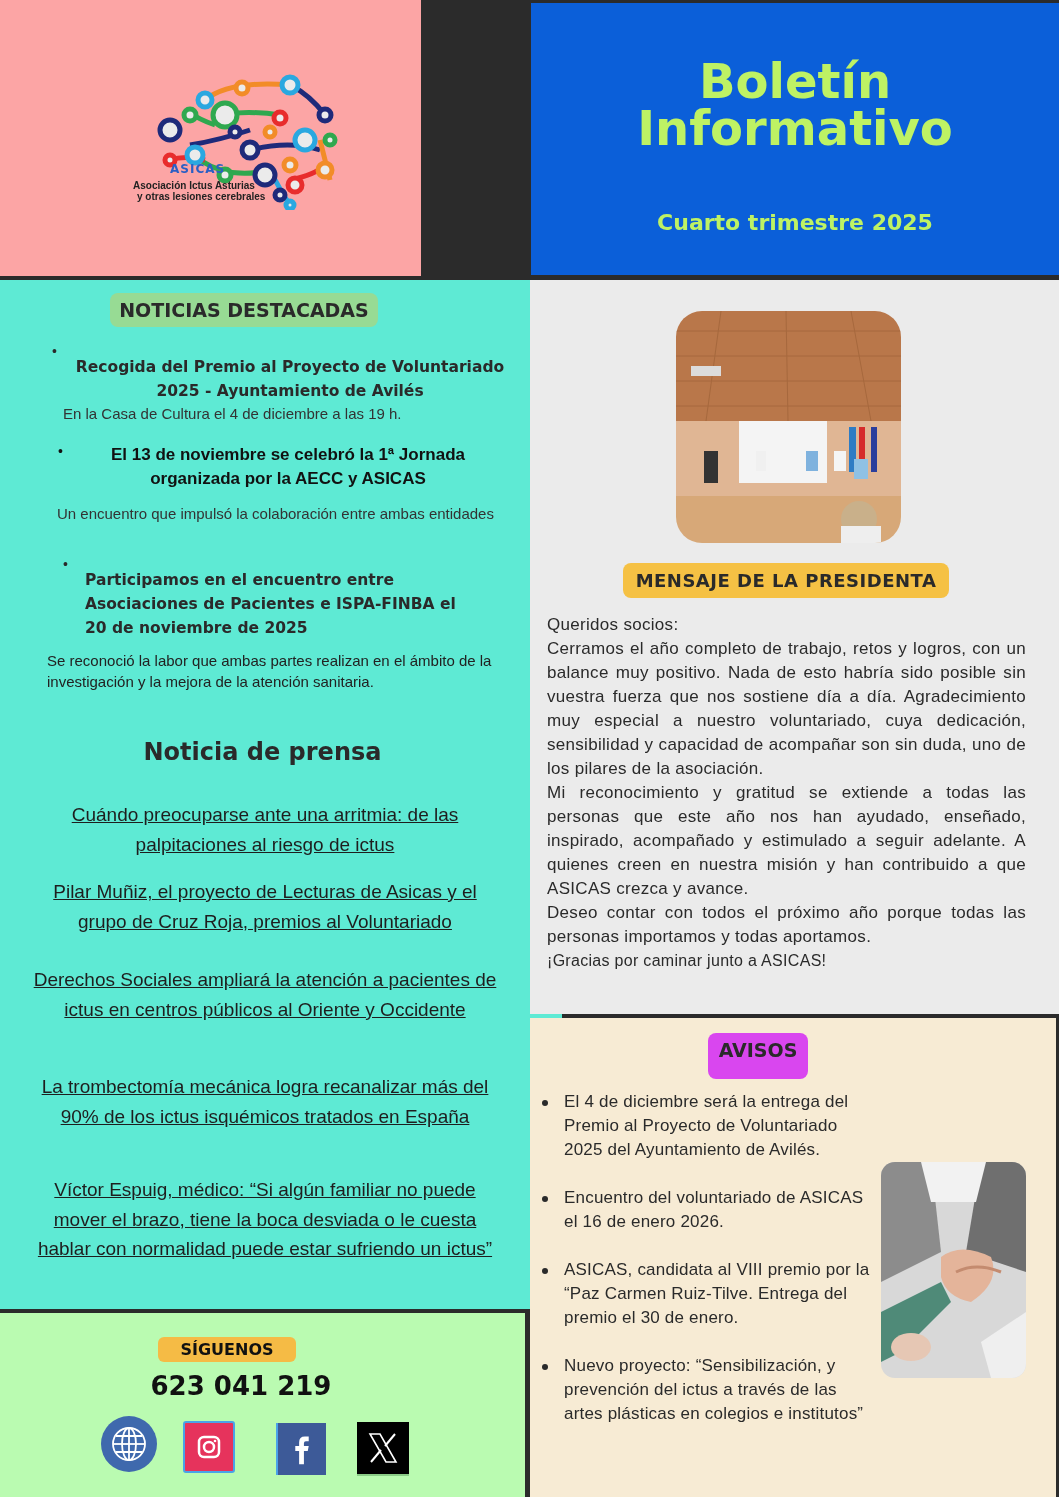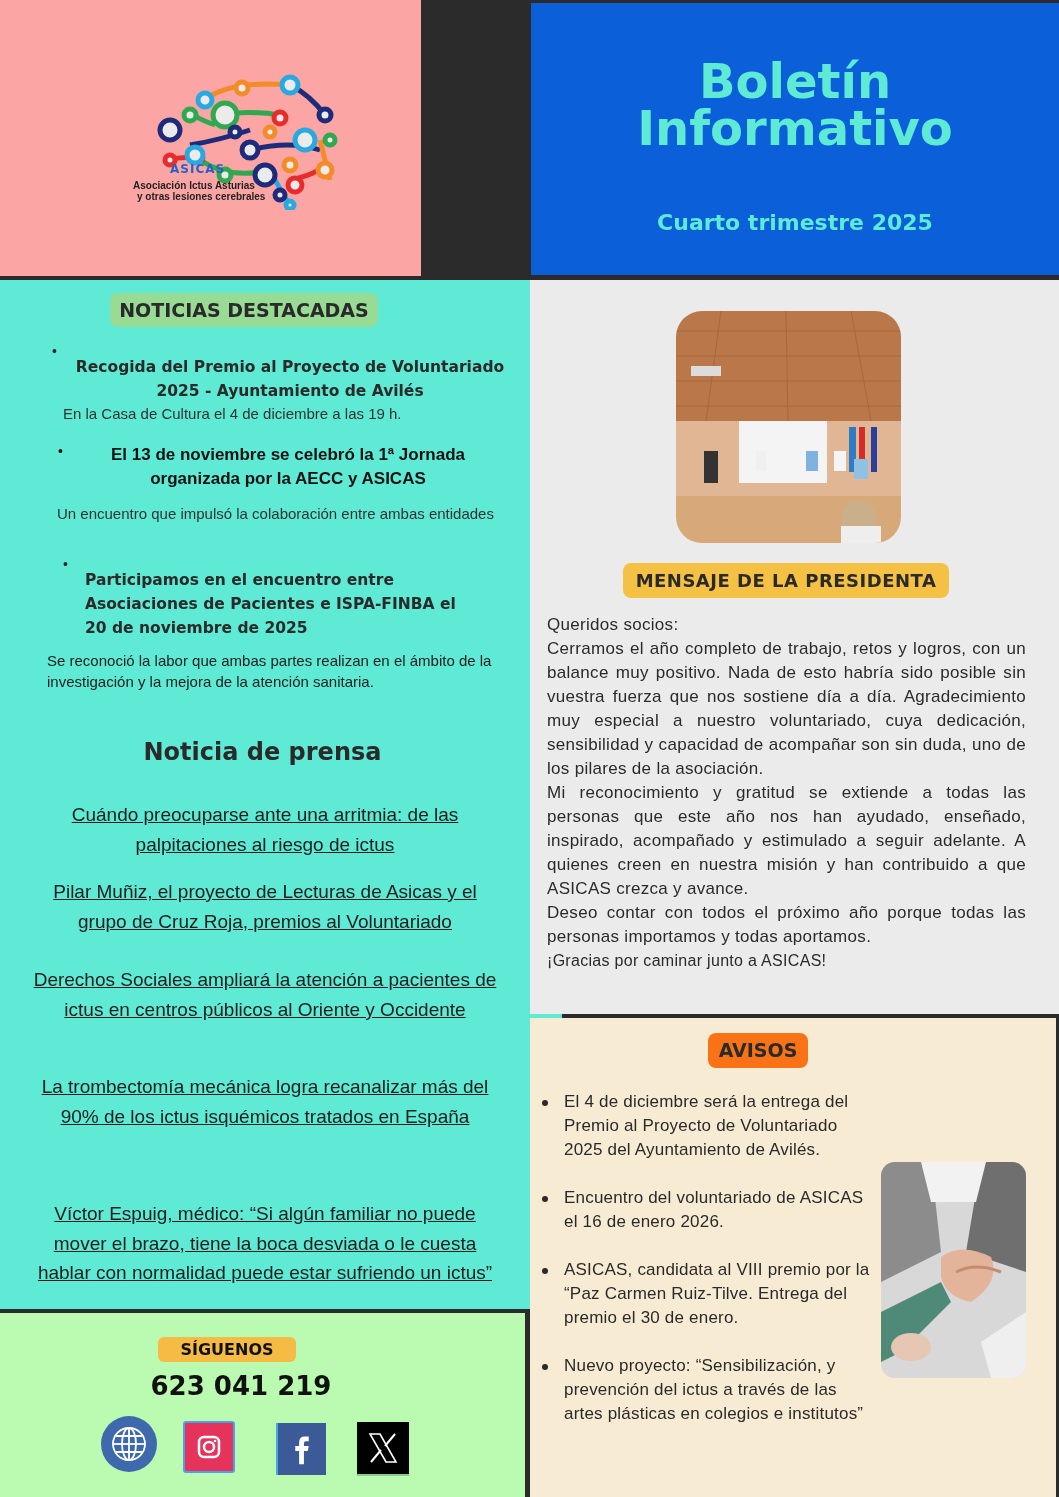--- a/index.html
+++ b/index.html
@@ -1,40 +1,40 @@
 <!DOCTYPE html>
 <html><head>
 <meta charset="utf-8">
 <style>
   * { box-sizing: border-box; margin: 0; padding: 0; }
   html, body { width: 1059px; height: 1497px; overflow: hidden; background: #2b2b2b; }
   body { position: relative; font-family: "Liberation Sans", sans-serif; color: #2a2a2a; }
 
   .panel { position: absolute; }
   #logo-panel { left: 0; top: 0; width: 421px; height: 276px; background: #fca5a5; }
-  #title-panel { left: 531px; top: 3px; width: 528px; height: 272px; background: #0b5fd9; color: #5eead4; text-align: center; }
+  #title-panel { left: 531px; top: 3px; width: 528px; height: 272px; background: #0b5fd9; color: #bef264; text-align: center; }
   #news-panel { left: 0; top: 280px; width: 562px; height: 1029px; background: #5eead4; }
   #msg-panel { left: 530px; top: 280px; width: 529px; height: 734px; background: #ebebeb; }
   #follow-panel { left: 0; top: 1313px; width: 525px; height: 184px; background: #bafbb1; }
   #avisos-panel { left: 530px; top: 1018px; width: 526px; height: 479px; background: #f7ebd4; }
 
   
   .logo-svg { position: absolute; left: 130px; top: 70px; width: 210px; height: 140px; }
   .logo-brand { position: absolute; left: 170px; top: 162px; font-family: "DejaVu Sans", sans-serif; font-weight: bold; font-size: 12px; color: #2a5fc4; letter-spacing: 1px; }
   .logo-sub { position: absolute; left: 133px; top: 180px; font-size: 10px; font-weight: bold; color: #222; line-height: 11px; }
 
   
   .title-main { position: absolute; left: 0; right: 0; top: 55px; font-family: "DejaVu Sans", sans-serif; font-weight: bold; font-size: 48px; line-height: 47px; }
   .title-sub { position: absolute; left: 0; right: 0; top: 207px; font-family: "DejaVu Sans", sans-serif; font-weight: bold; font-size: 22px; }
 
   
   .pill { position: absolute; border-radius: 8px; font-family: "DejaVu Sans", sans-serif; font-weight: bold; color: #2a2a2a; text-align: center; }
   .pill-green { left: 110px; top: 13px; width: 268px; height: 34px; background: #97db94; font-size: 19px; line-height: 34px; }
   .pill-yellow { left: 93px; top: 283px; width: 326px; height: 35px; background: #f5c144; font-size: 18px; line-height: 35px; letter-spacing: 0.5px; }
-  .pill-purple { left: 178px; top: 15px; width: 100px; height: 35px; background: #f97316; font-size: 19px; line-height: 35px; }
+  .pill-purple { left: 178px; top: 15px; width: 100px; height: 46px; background: #d946ef; font-size: 19px; line-height: 35px; }
   .pill-orange { left: 158px; top: 24px; width: 138px; height: 25px; background: #f5bb45; font-size: 16px; line-height: 25px; color: #111; border-radius: 6px; }
 
   
   .news-item { position: absolute; font-size: 15px; line-height: 24px; }
   .bold-dejavu { font-family: "DejaVu Sans", sans-serif; font-weight: bold; font-size: 15.5px; color: #2a2a2a; margin-top: 12px; }
   .n1 { left: 75px; top: 63px; width: 430px; text-align: center; }
   .n1b { position: absolute; left: 52px; top: 63px; font-size: 14px; }
   .n1-desc { left: 63px; top: 122px; font-size: 15px; color: #333; }
   .n2 { left: 78px; top: 163px; width: 420px; text-align: center; font-family: "Liberation Sans", sans-serif; font-weight: bold; font-size: 17px; color: #111; }
   .n2b { position: absolute; left: 58px; top: 163px; font-size: 14px; color:#111; }
@@ -42,21 +42,21 @@
   .n3 { left: 85px; top: 276px; width: 390px; }
   .n3b { position: absolute; left: 63px; top: 276px; font-size: 14px; }
   .n3-desc { left: 47px; top: 370px; width: 450px; font-size: 15px; line-height: 21px; color: #222; }
   .press-title { position: absolute; left: 0; width: 525px; top: 458px; text-align: center; font-family: "DejaVu Sans", sans-serif; font-weight: bold; font-size: 24px; color: #2a2a2a; }
 
   .press-link { position: absolute; left: 30px; width: 470px; text-align: center; font-size: 19px; line-height: 29.5px; color: #1e1e1e; text-decoration: underline; cursor: pointer; }
   .pl1 { top: 520px; }
   .pl2 { top: 597px; }
   .pl3 { top: 685px; }
   .pl4 { top: 792px; }
-  .pl5 { top: 895px; margin-top: 24px; }
+  .pl5 { top: 895px; }
 
   
   .photo-meeting { position: absolute; left: 146px; top: 31px; width: 225px; height: 232px; border-radius: 26px; overflow: hidden; }
   .msg-body { position: absolute; left: 17px; top: 333px; width: 479px; font-size: 17px; line-height: 24px; color: #2a2a2a; text-align: justify; letter-spacing: 0.3px; }
   .msg-body p { margin: 0; }
   .msg-body .small { font-size: 16px; }
 
   
   .aviso-list { position: absolute; left: 34px; top: 72px; width: 310px; list-style: none; }
   .aviso-list li { position: relative; font-size: 17px; line-height: 24px; color: #2a2a2a; margin-bottom: 24px; letter-spacing: 0.2px; }

